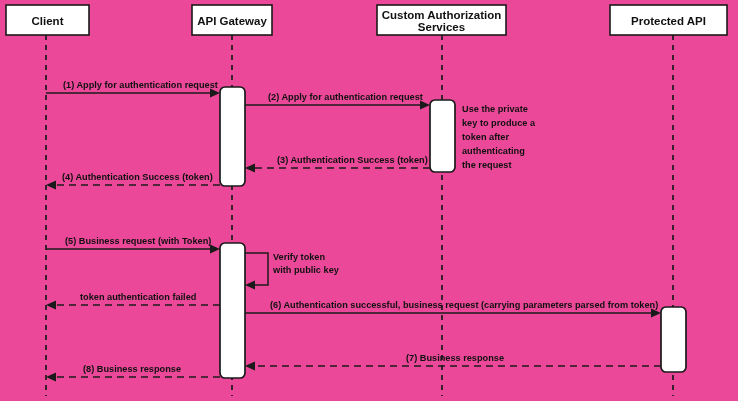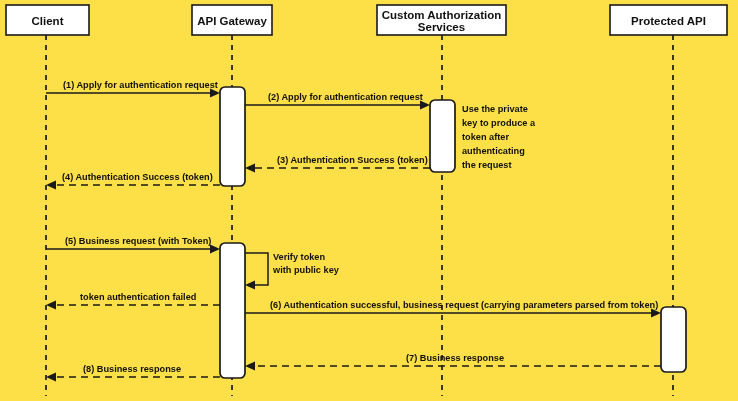--- a/index.html
+++ b/index.html
@@ -8,21 +8,21 @@
     background: #ffffff;
   }
   body {
     font-family: "Liberation Sans", sans-serif;
     -webkit-font-smoothing: antialiased;
   }
   #diagram-root {
     position: relative;
     width: 738px;
     height: 401px;
-    background: #fde047;
+    background: #ec4899;
     overflow: hidden;
   }
   svg.seq-canvas {
     position: absolute;
     left: 0;
     top: 0;
     width: 738px;
     height: 401px;
     display: block;
   }

